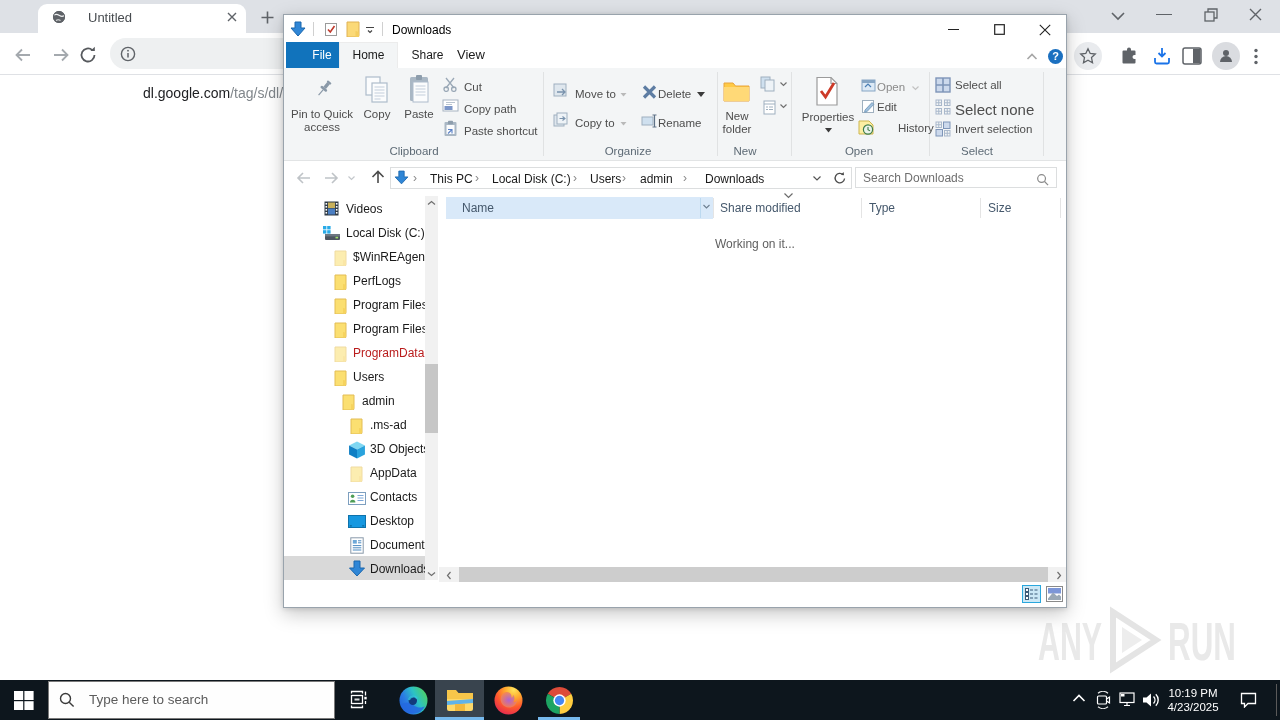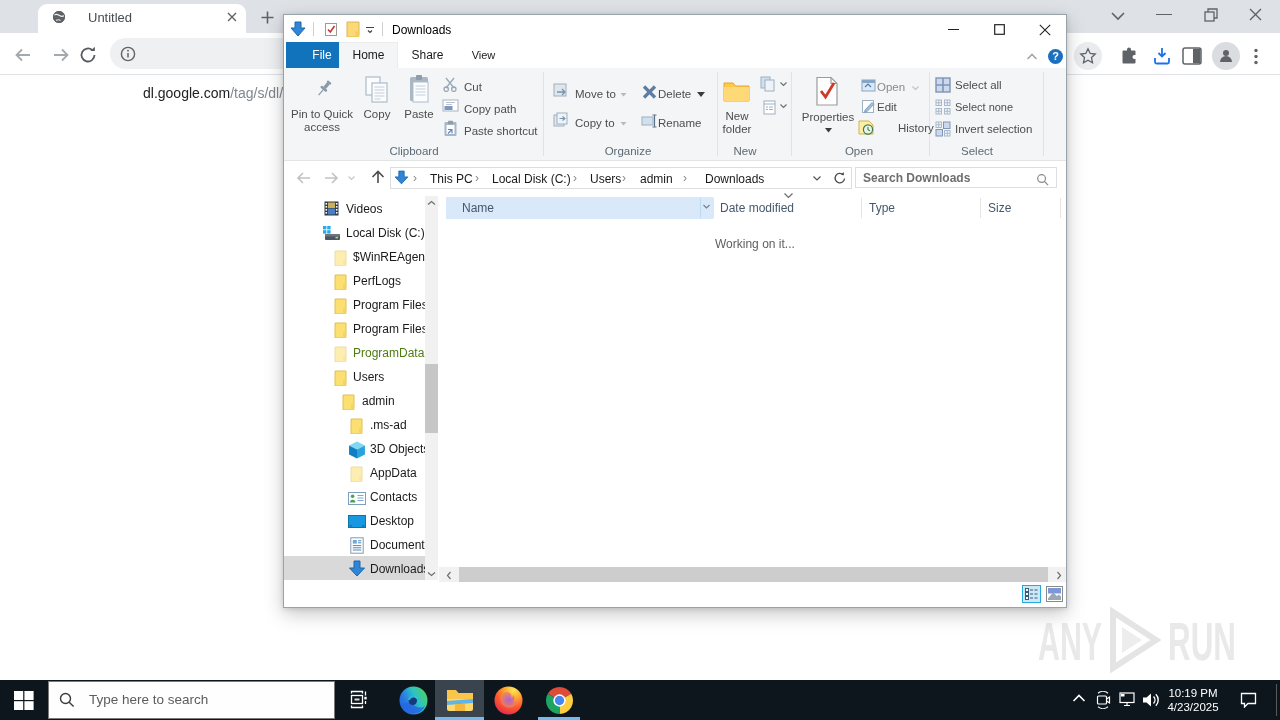--- a/index.html
+++ b/index.html
@@ -123,21 +123,21 @@
 <svg class="abs" style="left:710px;top:9px" width="11" height="11" viewBox="0 0 11 11">
   <rect x="0.7" y="0.7" width="9.6" height="9.6" fill="none" stroke="#222" stroke-width="1.2"></rect>
 </svg>
 <svg class="abs" style="left:755px;top:9px" width="12" height="12" viewBox="0 0 12 12">
   <path d="M0.8 0.8 L11.2 11.2 M11.2 0.8 L0.8 11.2" stroke="#222" stroke-width="1.1"></path>
 </svg>
 
 <div class="abs" style="left:2px;top:27px;width:72px;height:26px;background:#1173bc;color:#fff;font-size:12px;text-align:center;line-height:26px;">File</div>
 <div class="abs" style="left:55px;top:27px;width:59px;height:26px;background:#f3f5f6;border:1px solid #ececec;border-bottom:none;box-sizing:border-box;color:#1a1a1a;font-size:12px;text-align:center;line-height:25px;">Home</div>
 <div class="abs" style="left:114px;top:27px;width:59px;height:26px;color:#1a1a1a;font-size:12px;text-align:center;line-height:26px;">Share</div>
-<div class="abs" style="left:173px;top:27px;width:53px;height:26px;color:#1a1a1a;font-size:11px;text-align:center;line-height:26px;">View</div>
+<div class="abs" style="left:173px;top:27px;width:53px;height:26px;color:#1a1a1a;font-size:13px;line-height:26px;">View</div>
 
 <svg class="abs" style="left:742px;top:38px" width="12" height="8" viewBox="0 0 12 8">
   <path d="M1.5 6 L6 1.5 L10.5 6" fill="none" stroke="#a6a6a6" stroke-width="1.6"></path>
 </svg>
 <div class="abs" style="left:764px;top:34px;width:15px;height:15px;border-radius:50%;background:#1b70c0;color:#fff;font-size:11px;font-weight:bold;text-align:center;line-height:15px;">?</div>
 
 <div class="abs" style="left:0;top:53px;width:782px;height:92px;background:#f3f5f6;border-bottom:1px solid #e2e4e5;box-sizing:content-box;"></div>
 
 <div class="abs" style="left:259px;top:57px;width:1px;height:84px;background:#e0e2e3;"></div>
 <div class="abs" style="left:433px;top:57px;width:1px;height:84px;background:#e0e2e3;"></div>
@@ -292,21 +292,21 @@
 <div class="abs" style="left:671px;top:64px;font-size:11.5px;color:#4d4d4d;">Select all</div>
 <svg class="abs" style="left:651px;top:84px" width="16" height="16" viewBox="0 0 16 16">
   <g fill="none" stroke="#a9b8cb">
     <rect x="1" y="1" width="5.5" height="5.5"></rect>
         <rect x="9.5" y="1" width="5.5" height="5.5"></rect>
     <rect x="1" y="9.5" width="5.5" height="5.5"></rect>
         <rect x="9.5" y="9.5" width="5.5" height="5.5"></rect>
     <path d="M3.75 1 v5.5 M1 3.75 h5.5 M12.25 1 v5.5 M9.5 3.75 h5.5 M3.75 9.5 v5.5 M1 12.25 h5.5 M12.25 9.5 v5.5 M9.5 12.25 h5.5"></path>
   </g>
 </svg>
-<div class="abs" style="left:671px;top:86px;font-size:11px;color:#4d4d4d;">Select none</div>
+<div class="abs" style="left:671px;top:86px;font-size:15px;color:#4d4d4d;">Select none</div>
 <svg class="abs" style="left:651px;top:106px" width="16" height="16" viewBox="0 0 16 16">
   <rect x="1" y="1" width="5.5" height="5.5" fill="none" stroke="#a9b8cb"></rect>
   <path d="M3.75 1 v5.5 M1 3.75 h5.5" stroke="#a9b8cb"></path>
   <rect x="8.5" y="1" width="6.5" height="6.5" fill="#ccd9ec" stroke="#7e95b8"></rect>
   <rect x="1" y="8.5" width="6.5" height="6.5" fill="#ccd9ec" stroke="#7e95b8"></rect>
   <rect x="9.5" y="9.5" width="5.5" height="5.5" fill="none" stroke="#a9b8cb"></rect>
   <path d="M12.25 9.5 v5.5 M9.5 12.25 h5.5" stroke="#a9b8cb"></path>
 </svg>
 <div class="abs" style="left:671px;top:108px;font-size:11.5px;color:#4d4d4d;">Invert selection</div>
 
@@ -339,33 +339,33 @@
 <div class="abs" style="left:421px;top:157px;font-size:12px;color:#1a1a1a;">Downloads</div>
 <svg class="abs" style="left:528px;top:160px" width="10" height="7" viewBox="0 0 10 7">
       <path d="M1.5 1.5 L5 5 L8.5 1.5" fill="none" stroke="#555" stroke-width="1.2"></path>
     </svg>
 <svg class="abs" style="left:549px;top:156px" width="14" height="14" viewBox="0 0 16 16">
   <path d="M13.2 8.6 a5.4 5.4 0 1 1 -1.6-4.4" fill="none" stroke="#4b4b4b" stroke-width="1.5"></path>
   <path d="M12.2 1.2 l0.4 3.6 -3.6-0.4 Z" fill="#4b4b4b"></path>
 </svg>
 
 <div class="abs" style="left:571px;top:152px;width:202px;height:21px;background:#fff;border:1px solid #dcdedf;box-sizing:border-box;"></div>
-<div class="abs" style="left:579px;top:156px;font-size:12px;color:#6e6e6e;font-weight:bold;">Search Downloads</div>
+<div class="abs" style="left:579px;top:156px;font-size:12px;color:#6e6e6e;">Search Downloads</div>
 <svg class="abs" style="left:752px;top:158px" width="13" height="13" viewBox="0 0 14 14">
   <circle cx="6" cy="6" r="4.2" fill="none" stroke="#8a8a8a" stroke-width="1.3"></circle>
   <line x1="9.2" y1="9.2" x2="13" y2="13" stroke="#8a8a8a" stroke-width="1.3"></line>
 </svg>
 
 <div class="abs" style="left:162px;top:182px;width:267px;height:22px;background:#d9e9f9;"></div>
 <div class="abs" style="left:416px;top:183px;width:1px;height:20px;background:#bcd9f0;"></div>
 <svg class="abs" style="left:418px;top:189px" width="9" height="6" viewBox="0 0 9 6">
       <path d="M1.5 1 L4.5 4 L7.5 1" fill="none" stroke="#6d7f91" stroke-width="1.1"></path>
     </svg>
 <div class="abs" style="left:178px;top:186px;font-size:12px;color:#45586c;">Name</div>
-<div class="abs" style="left:436px;top:186px;font-size:12px;color:#45586c;">Date modified</div>
+<div class="abs" style="left:436px;top:186px;font-size:12px;color:#45586c;">Share modified</div>
 <svg class="abs" style="left:499px;top:177px" width="11" height="7" viewBox="0 0 11 7">
       <path d="M1.5 1.5 L5.5 5.5 L9.5 1.5" fill="none" stroke="#6b6b6b" stroke-width="1.2"></path>
     </svg>
 <div class="abs" style="left:585px;top:186px;font-size:12px;color:#45586c;">Type</div>
 <div class="abs" style="left:704px;top:186px;font-size:12px;color:#45586c;">Size</div>
 <div class="abs" style="left:429px;top:183px;width:1px;height:20px;background:#e4e4e4;"></div>
 <div class="abs" style="left:577px;top:183px;width:1px;height:20px;background:#e4e4e4;"></div>
 <div class="abs" style="left:696px;top:183px;width:1px;height:20px;background:#e4e4e4;"></div>
 <div class="abs" style="left:776px;top:183px;width:1px;height:20px;background:#e4e4e4;"></div>
 <div class="abs" style="left:431px;top:222px;font-size:12px;color:#5f5f5f;">Working on it...</div>
@@ -456,21 +456,21 @@
 <div class="abs" style="overflow:hidden;white-space:nowrap;width:72px;left:69px;top:283px;font-size:12px;color:#1a1a1a;">Program Files</div>
 <svg class="abs" style="left:50px;top:307px" width="13" height="16" viewBox="0 0 13 16">
   <path d="M1 1 h11 v13.5 a1.5 1.5 0 0 1 -1.5 1.5 H1 Z" fill="#fbdf71" stroke="#e3bd55" stroke-width="1"></path>
   <path d="M9 10 a3 3 0 0 1 3 3 v2 h-3 Z" fill="#f6d35e"></path>
 </svg>
 <div class="abs" style="overflow:hidden;white-space:nowrap;width:72px;left:69px;top:307px;font-size:12px;color:#1a1a1a;">Program Files</div>
 <svg class="abs" style="left:50px;top:331px;opacity:.55" width="13" height="16" viewBox="0 0 13 16">
   <path d="M1 1 h11 v13.5 a1.5 1.5 0 0 1 -1.5 1.5 H1 Z" fill="#fbdf71" stroke="#e3bd55" stroke-width="1"></path>
   <path d="M9 10 a3 3 0 0 1 3 3 v2 h-3 Z" fill="#f6d35e"></path>
 </svg>
-<div class="abs" style="overflow:hidden;white-space:nowrap;width:72px;left:69px;top:331px;font-size:12px;color:#4d7c0f;">ProgramData</div>
+<div class="abs" style="overflow:hidden;white-space:nowrap;width:72px;left:69px;top:331px;font-size:12px;color:#b91c1c;">ProgramData</div>
 <svg class="abs" style="left:50px;top:355px" width="13" height="16" viewBox="0 0 13 16">
   <path d="M1 1 h11 v13.5 a1.5 1.5 0 0 1 -1.5 1.5 H1 Z" fill="#fbdf71" stroke="#e3bd55" stroke-width="1"></path>
   <path d="M9 10 a3 3 0 0 1 3 3 v2 h-3 Z" fill="#f6d35e"></path>
 </svg>
 <div class="abs" style="overflow:hidden;white-space:nowrap;width:72px;left:69px;top:355px;font-size:12px;color:#1a1a1a;">Users</div>
 <svg class="abs" style="left:58px;top:379px" width="13" height="16" viewBox="0 0 13 16">
   <path d="M1 1 h11 v13.5 a1.5 1.5 0 0 1 -1.5 1.5 H1 Z" fill="#fbdf71" stroke="#e3bd55" stroke-width="1"></path>
   <path d="M9 10 a3 3 0 0 1 3 3 v2 h-3 Z" fill="#f6d35e"></path>
 </svg>
 <div class="abs" style="overflow:hidden;white-space:nowrap;width:63px;left:78px;top:379px;font-size:12px;color:#1a1a1a;">admin</div>

